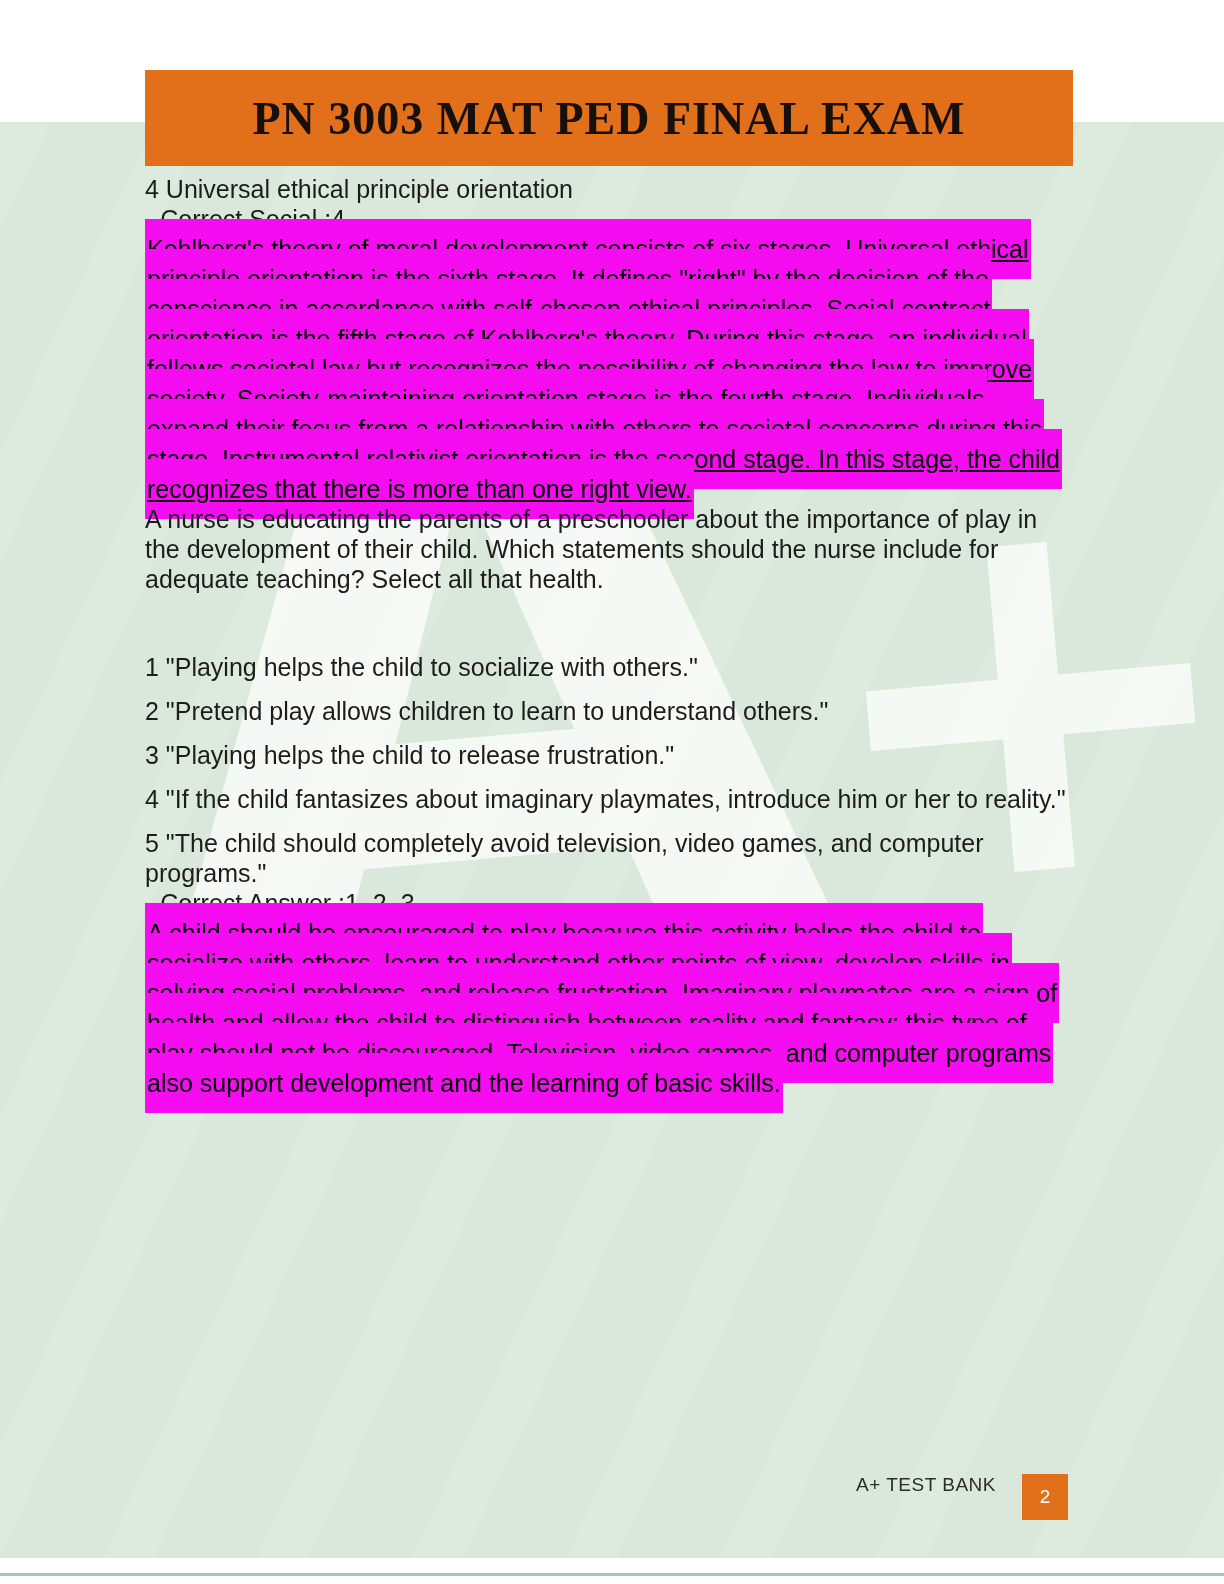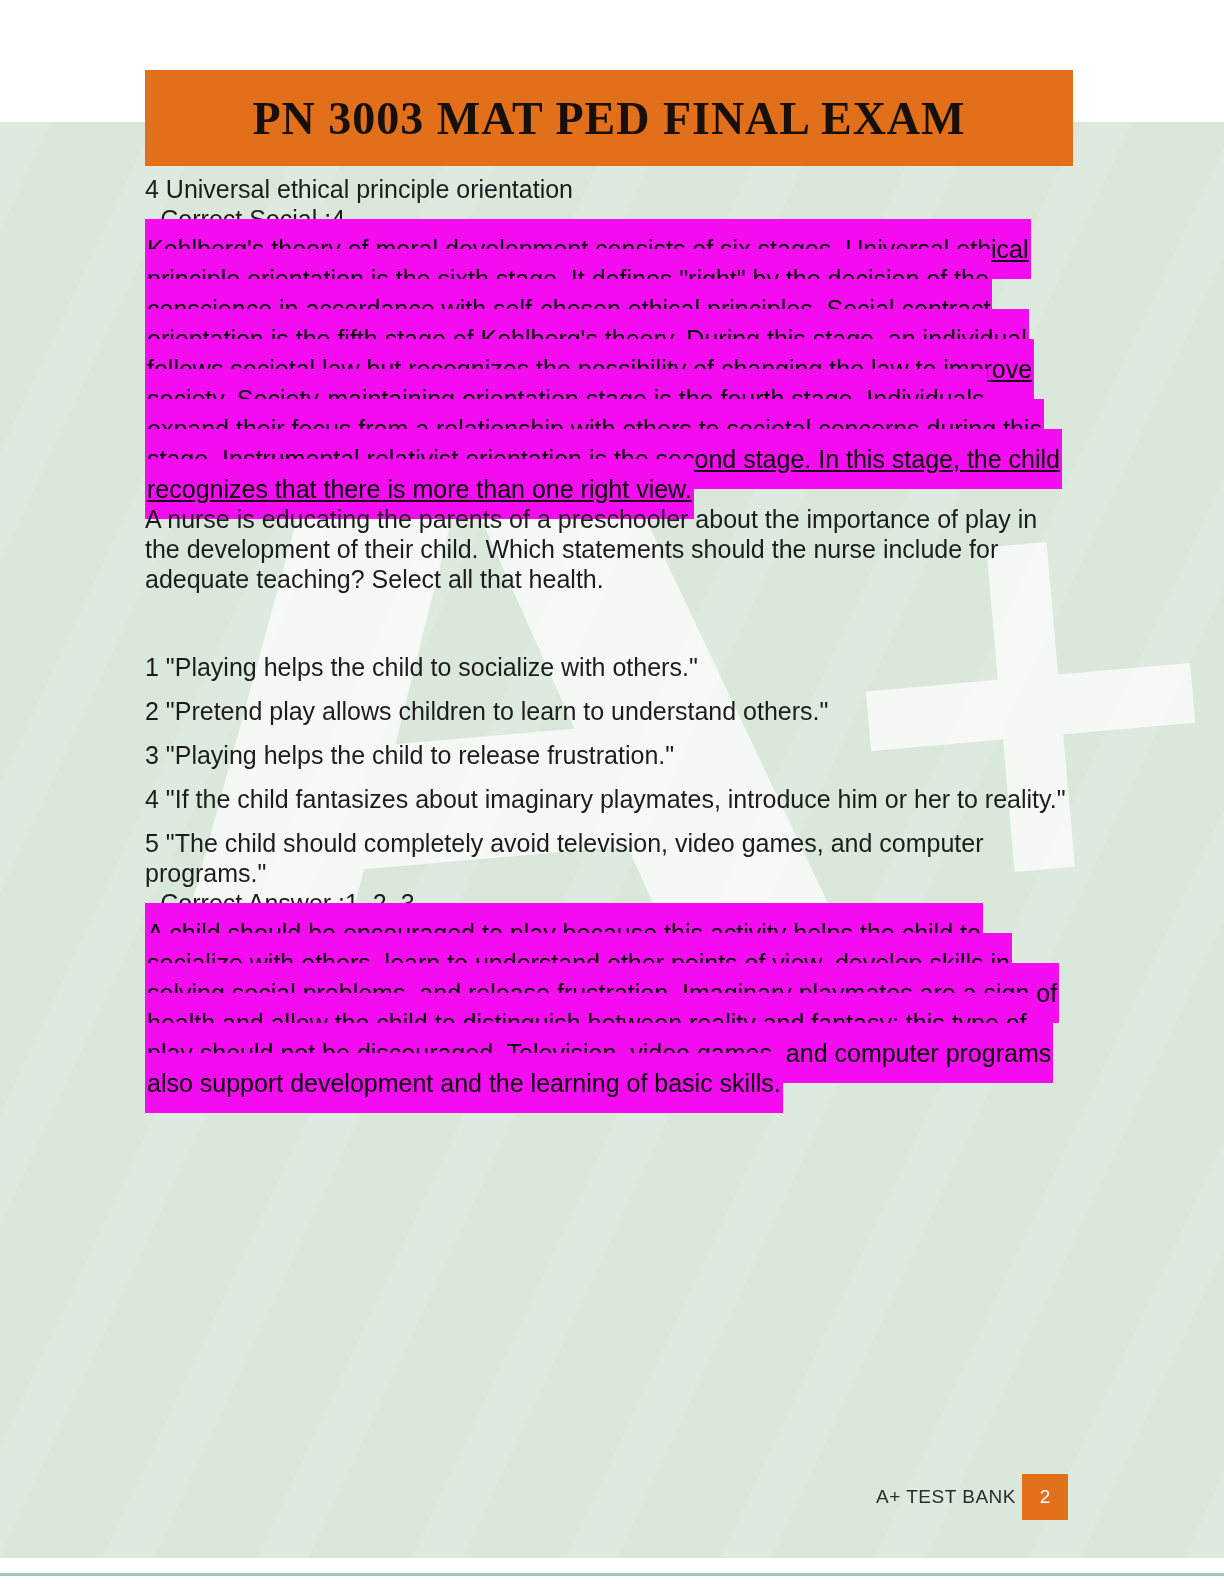--- a/index.html
+++ b/index.html
@@ -82,21 +82,21 @@
     color:#000;
     padding:16px 2px;
     -webkit-box-decoration-break:clone;
     box-decoration-break:clone;
   }
   .underlined { text-decoration:underline; text-decoration-color:#111; }
 
   
   .footer {
     position:absolute; top:1474px; right:156px;
-    display:flex; align-items:center; gap:6px;
+    display:flex; gap:26px;
     z-index:2;
   }
   .brand {
     font-size:19px; color:#2b2b2b; letter-spacing:0.5px;
   }
   .page-badge {
     width:46px; height:46px;
     background:var(--banner_orange);
     color:#ffffff;
     display:flex; align-items:center; justify-content:center;

